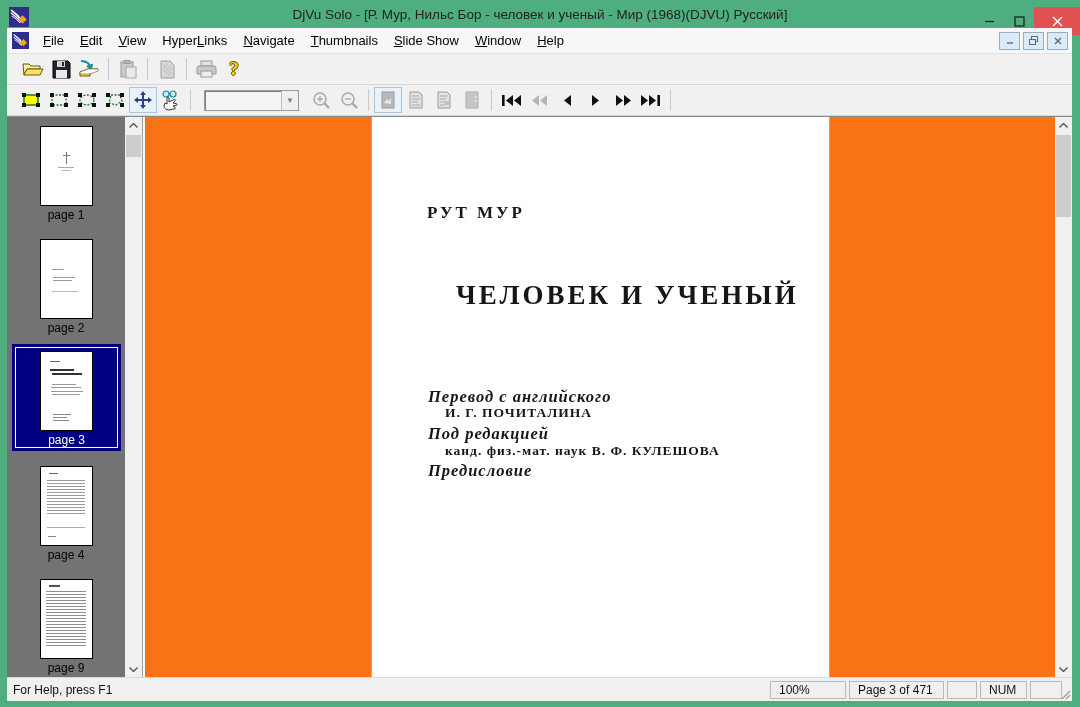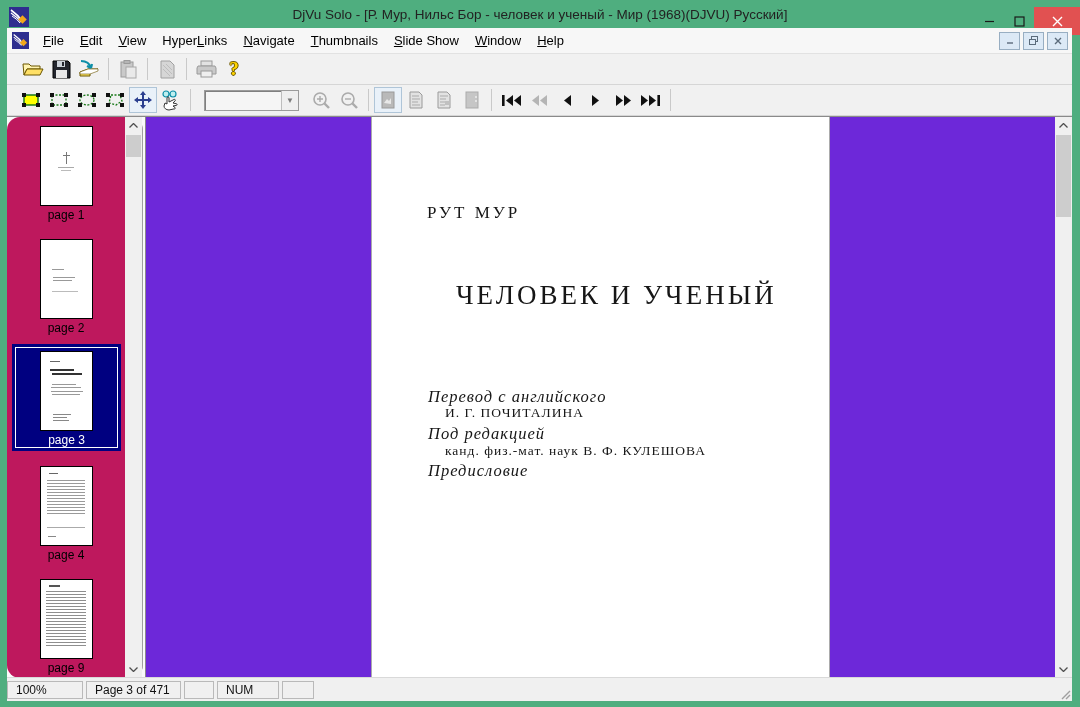--- a/index.html
+++ b/index.html
@@ -37,25 +37,25 @@
 
   .zoom-combo { width:95px; height:21px; background:#F5F5F5; border:1px solid #9B9B9B;
                 box-shadow:inset 1px 1px 0 #7F7F7F; display:flex; margin:0 8px; }
   .zoom-combo .value { flex:1; font-size:12px; color:#555; padding:2px 4px; }
   .zoom-combo .drop { width:17px; background:#EFEFEF; border-left:1px solid #BDBDBD;
                       display:flex; align-items:center; justify-content:center; color:#7C7C7C; font-size:8px; }
 
   
   .content { position:absolute; left:7px; right:8px; top:116px; height:561px; background:#FAFAFA;
              border-top:1px solid #8A8A8A; }
-  .thumb-pane { position:absolute; left:0; top:0; width:136px; height:561px; background:#be185d;
-                border-right:1px solid #9F9F9F;border-radius:13px; }
+  .thumb-pane { position:absolute; left:0; top:0; width:136px; height:561px; background:#737373;
+                border-right:1px solid #9F9F9F; }
   .thumb-scroll { position:absolute; right:0; top:0; width:17px; height:561px; background:#F0F0F0; }
-  .main-view { position:absolute; left:138px; right:0; top:0; height:561px; background:#6d28d9;
-               border-left:1px solid #8A8A8A; }
+  .main-view { position:absolute; left:138px; right:0; top:0; height:561px; background:#f97316;
+               border-left:1px solid #8A8A8A;font-weight:bold; }
   .main-scroll { position:absolute; right:0; top:0; width:17px; height:561px; background:#F0F0F0; }
 
   .sb-arrow { position:absolute; left:0; width:17px; height:17px; display:flex; align-items:center;
               justify-content:center; color:#4F4F4F; }
   .sb-up { top:0; } .sb-down { bottom:0; }
   .sb-thumb { position:absolute; left:1px; width:15px; background:#CDCDCD; }
 
   
   .thumb-item { position:absolute; left:0; width:118px; text-align:center; }
   .thumb-page { width:53px; height:80px; background:#fff; border:1px solid #000; margin:0 auto; position:relative; }
@@ -107,21 +107,21 @@
   .r1 { top:270px; } .n1 { top:288px; }
   .r2 { top:307px; } .n2 { top:326px; }
   .r3 { top:344px; } .n3 { top:362px; }
 
   
   .statusbar { position:absolute; left:7px; right:8px; top:677px; height:24px; background:#F0F0F0;
                border-top:1px solid #D9D9D9; display:flex; align-items:center; font-size:12px; color:#111; }
   .sb-help { flex:1; padding-left:6px; }
   .sb-pane { border:1px solid #B9B9B9; height:18px; margin-right:3px; padding:1px 8px 0; background:#F0F0F0; }
   .sb-zoom { width:76px; } .sb-page { width:95px; } .sb-empty1 { width:30px; }
-  .sb-num { width:62px; } .sb-empty2 { width:32px; margin-right:10px; }
+  .sb-num { width:47px; } .sb-empty2 { width:32px; margin-right:10px; }
   .sb-grip { position:absolute; right:1px; bottom:1px; }
 
   .bottom-edge { position:absolute; left:0; right:0; top:701px; height:6px; background:#4FAE7F; }
 </style>
 </head>
 <body>
 
 <div class="titlebar">
   <svg class="app-icon" viewBox="0 0 20 20">
     <rect width="20" height="20" fill="#2E2E8F"></rect>
@@ -449,20 +449,21 @@
       <div class="sb-arrow sb-down">
         <svg width="9" height="5" viewBox="0 0 9 5">
             <path d="M0.5 0.5 L4.5 4.5 L8.5 0.5" fill="none" stroke="#4F4F4F" stroke-width="1.3"></path>
           </svg>
       </div>
     </div>
   </div>
 </div>
 
 <div class="statusbar">
+  <div class="sb-help">For Help, press F1</div>
   <div class="sb-pane sb-zoom">100%</div>
   <div class="sb-pane sb-page">Page 3 of 471</div>
   <div class="sb-pane sb-empty1"></div>
   <div class="sb-pane sb-num">NUM</div>
   <div class="sb-pane sb-empty2"></div>
   <svg class="sb-grip" width="12" height="12" viewBox="0 0 12 12">
     <path d="M11 3 L3 11 M11 7 L7 11 M11 11 L11 11" stroke="#A0A0A0" stroke-width="1.4"></path>
   </svg>
 </div>
 

